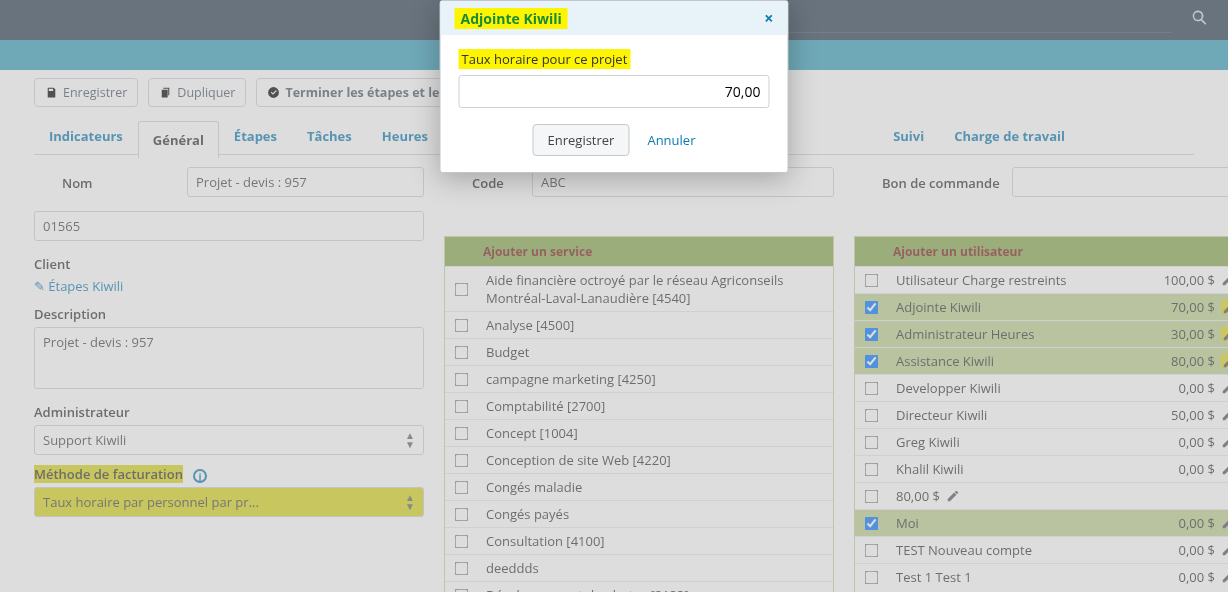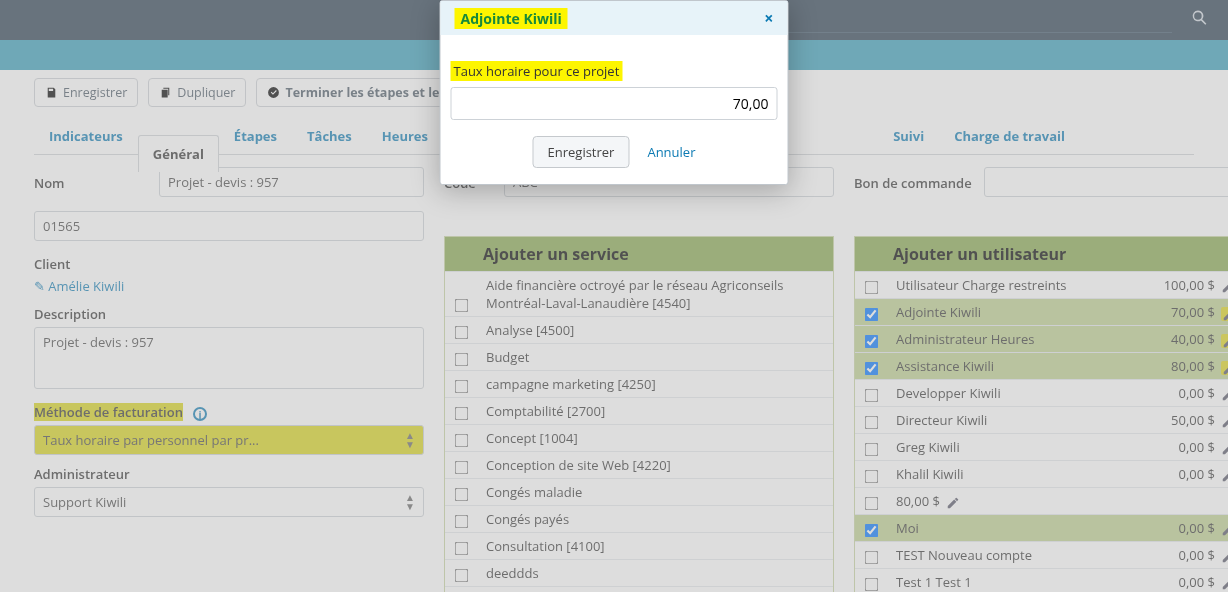--- a/index.html
+++ b/index.html
@@ -21,63 +21,63 @@
 .badge { position: absolute; top: -6px; right: -10px; background: #e74c3c; color:#fff; font-size:10px; border-radius:3px; padding: 0 4px; line-height: 14px; }
 
 
 .toolbar { padding: 8px 34px 0; display:flex; gap: 10px; }
 .btn-tool { padding: 5px 10px; border: 1px solid #ccd0d6; border-radius: 4px; background: #fff; color: #4a5865; font-size: 12.5px; display:inline-flex; align-items:center; gap:5px; }
 .btn-tool svg { width:13px; height:13px; }
 
 
 .tabs { margin: 10px 34px 0; border-bottom: 1px solid #d0d4d8; display:flex; gap: 0; font-size:13px;}
 .tab { padding: 9px 14px; border: 1px solid transparent; border-bottom: none; color: #0c7ab3; font-weight:700; cursor:pointer; }
-.tab.active { background:#fff; border-color:#d0d4d8; color:#333; border-radius: 3px 3px 0 0; position: relative; top:18px;}
+.tab.active { background:#fff; border-color:#d0d4d8; color:#333; border-radius: 3px 3px 0 0; position: relative; top:4px;}
 
 
 .form-area { margin: 12px 34px 0; display:grid; grid-template-columns: 390px 390px 390px; gap: 0 20px; }
 .col { display:flex; flex-direction:column; }
 .fld { display:flex; flex-direction: row; align-items: flex-start; margin-bottom: 14px; }
-.fld > label { width: 125px; padding-top: 7px; color:#333; font-weight:600; font-size:13px; }
+.fld > label { width: 125px; padding-top: 7px; color:#333; font-weight:600; font-size:13px;margin-left:28px; }
 .fld > .ctrl { flex:1; }
 .fld-stack > label { display:block; padding-bottom:4px; font-weight:600; color:#333; font-size:13px;}
 .fld-stack { margin-bottom: 10px; }
 
 input[type=text], textarea, select, .selectish {
   width: 100%; border: 1px solid #cdd2d7; border-radius: 3px; padding: 5px 8px; font-size: 13px; color:#444; background:#fff;
 }
 textarea { height: 62px; resize: none; }
 .selectish { display:flex; align-items:center; justify-content:space-between; min-height: 30px; }
 .sel-arrows { color:#666; font-size:10px; line-height:9px; }
 .sel-arrows::before { content:"▲"; display:block; }
 .sel-arrows::after { content:"▼"; display:block; }
 
 .link { color:#0c7ab3; text-decoration:none; font-size:13px; }
 .hl-olive { background:#d9d518; }
 .info-ico { display:inline-block; width:14px;height:14px;border-radius:50%; border:2px solid #0c7ab3; color:#0c7ab3; font-size:10px; line-height:12px; text-align:center; font-weight:700; margin-left:10px; vertical-align:middle;}
 
 
 .list-panel { border:1px solid #c6d4a1; margin-top:3px; }
-.list-header { background:#88a84e; color:#000000; font-weight:700; padding: 6px 38px; font-size:16px; }
+.list-header { background:#88a84e; color:#7f1d1d; font-weight:700; padding: 6px 38px; font-size:12px; }
 .list-body { }
-.row { display:flex; align-items:flex-end; padding: 4px 8px 4px 10px; border-top:1px solid #e3e7eb; font-size:13px; }
+.row { display:flex; align-items:center; padding: 4px 8px 4px 10px; border-top:1px solid #e3e7eb; font-size:13px; }
 .row.checked { background:#becf8f; }
 .row input[type=checkbox]{ margin-right: 18px; transform: scale(1.05); }
 .row .txt { flex:1; color:#333; }
 .row .price { color:#333; margin-right: 6px; }
 .row .edit-ico { width:14px;height:14px; color:#556; }
 .row .edit-ico.hl { background:#ded519; padding:1px; border-radius:2px; }
 .list-footer { display:flex; justify-content:space-between; padding: 6px 12px; color:#0c7ab3; font-size:13px; }
 
 
 .modal { position:absolute; z-index:100; left:50%; top:0; transform:translateX(-50%); width:349px; background:#fff; border:1px solid #c0c6cc; border-radius:3px; box-shadow: 0 6px 28px rgba(0,0,0,0.25);}
 .modal-head { background:#e7f3f9; padding:6px 14px; display:flex; align-items:center; justify-content:space-between; }
 .modal-title { font-weight:700; color:#188a3a; font-size:14px; background:#fdf500; padding:1px 6px;}
 .modal-close { color:#0c7ab3; font-size:16px; font-weight:700; cursor:pointer; }
-.modal-body { padding: 14px 10px 6px; margin-top: 12px; }
+.modal-body { padding: 14px 18px 6px; }
 .modal-label { display:inline-block; background:#fdf500; color:#333; font-size:13px; padding:1px 3px; margin-bottom:6px;}
 .modal-inp { width:100%; border:1px solid #cdd2d7; border-radius:3px; padding: 6px 8px; text-align:right; font-size:14px;}
 .modal-foot { text-align:center; padding: 10px 0 16px; display:flex; justify-content:center; gap:18px; align-items:center;}
 .btn-save { padding:6px 14px; border:1px solid #c5c9cd; border-radius:4px; background:#f4f6f8; color:#444; font-size:13px; }
 .btn-cancel { color:#0c7ab3; background:none; border:none; font-size:13px; }
 
 
 .svg-edit path { fill: currentColor; }
 </style>
 </head>
@@ -156,40 +156,40 @@
   <div class="col">
     <div class="fld">
       <label>Nom</label>
       <div class="ctrl"><input type="text" value="Projet - devis : 957" style=""></div>
     </div>
     <div class="fld">
       <div class="ctrl"><input type="text" value="01565" style=""></div>
     </div>
     <div class="fld-stack">
       <label>Client</label>
-      <a class="link" href="#">✎ <span>Amélie Kiwili</span></a>
+      <a class="link" href="#">✎ <span>Étapes Kiwili</span></a>
     </div>
     <div class="fld-stack">
       <label>Description</label>
       <textarea id="desc" style="">Projet - devis : 957</textarea>
+    </div>
+    <div class="fld-stack">
+      <label>Administrateur</label>
+      <div class="selectish">
+          <span>Support Kiwili</span>
+          <span class="sel-arrows"></span>
+        </div>
     </div>
     <div class="fld-stack">
       <label><span class="hl-olive">Méthode de facturation</span><span class="info-ico">i</span></label>
       <div class="selectish hl-olive">
           <span>Taux horaire par personnel par pr...</span>
           <span class="sel-arrows"></span>
         </div>
     </div>
-    <div class="fld-stack">
-      <label>Administrateur</label>
-      <div class="selectish">
-          <span>Support Kiwili</span>
-          <span class="sel-arrows"></span>
-        </div>
-    </div>
   </div>
 
   <div class="col">
     <div style="display:flex; gap:20px;">
        <div class="fld" style="flex:1">
          <label style="width:60px">Code</label>
          <div class="ctrl"><input type="text" value="ABC" style=""></div>
        </div>
     </div>
     <div style="height:22px"></div>
@@ -273,21 +273,21 @@
   <span class="price">70,00 $</span>
   <span class="edit-ico hl">
     <svg class="svg-edit" viewBox="0 0 24 24" width="14" height="14">
                 <path d="M3 17.25V21h3.75L17.81 9.94l-3.75-3.75L3 17.25zM20.71 7.04a1 1 0 000-1.41l-2.34-2.34a1 1 0 00-1.41 0l-1.83 1.83 3.75 3.75 1.83-1.83z"></path>
               </svg>
   </span>
           </div>
           <div class="row checked">
             <input type="checkbox" checked="" style="">
   <span class="txt">Administrateur Heures</span>
-  <span class="price">40,00 $</span>
+  <span class="price">30,00 $</span>
   <span class="edit-ico hl">
     <svg class="svg-edit" viewBox="0 0 24 24" width="14" height="14">
                 <path d="M3 17.25V21h3.75L17.81 9.94l-3.75-3.75L3 17.25zM20.71 7.04a1 1 0 000-1.41l-2.34-2.34a1 1 0 00-1.41 0l-1.83 1.83 3.75 3.75 1.83-1.83z"></path>
               </svg>
   </span>
           </div>
           <div class="row checked">
             <input type="checkbox" checked="" style="">
   <span class="txt">Assistance Kiwili</span>
   <span class="price">80,00 $</span>

